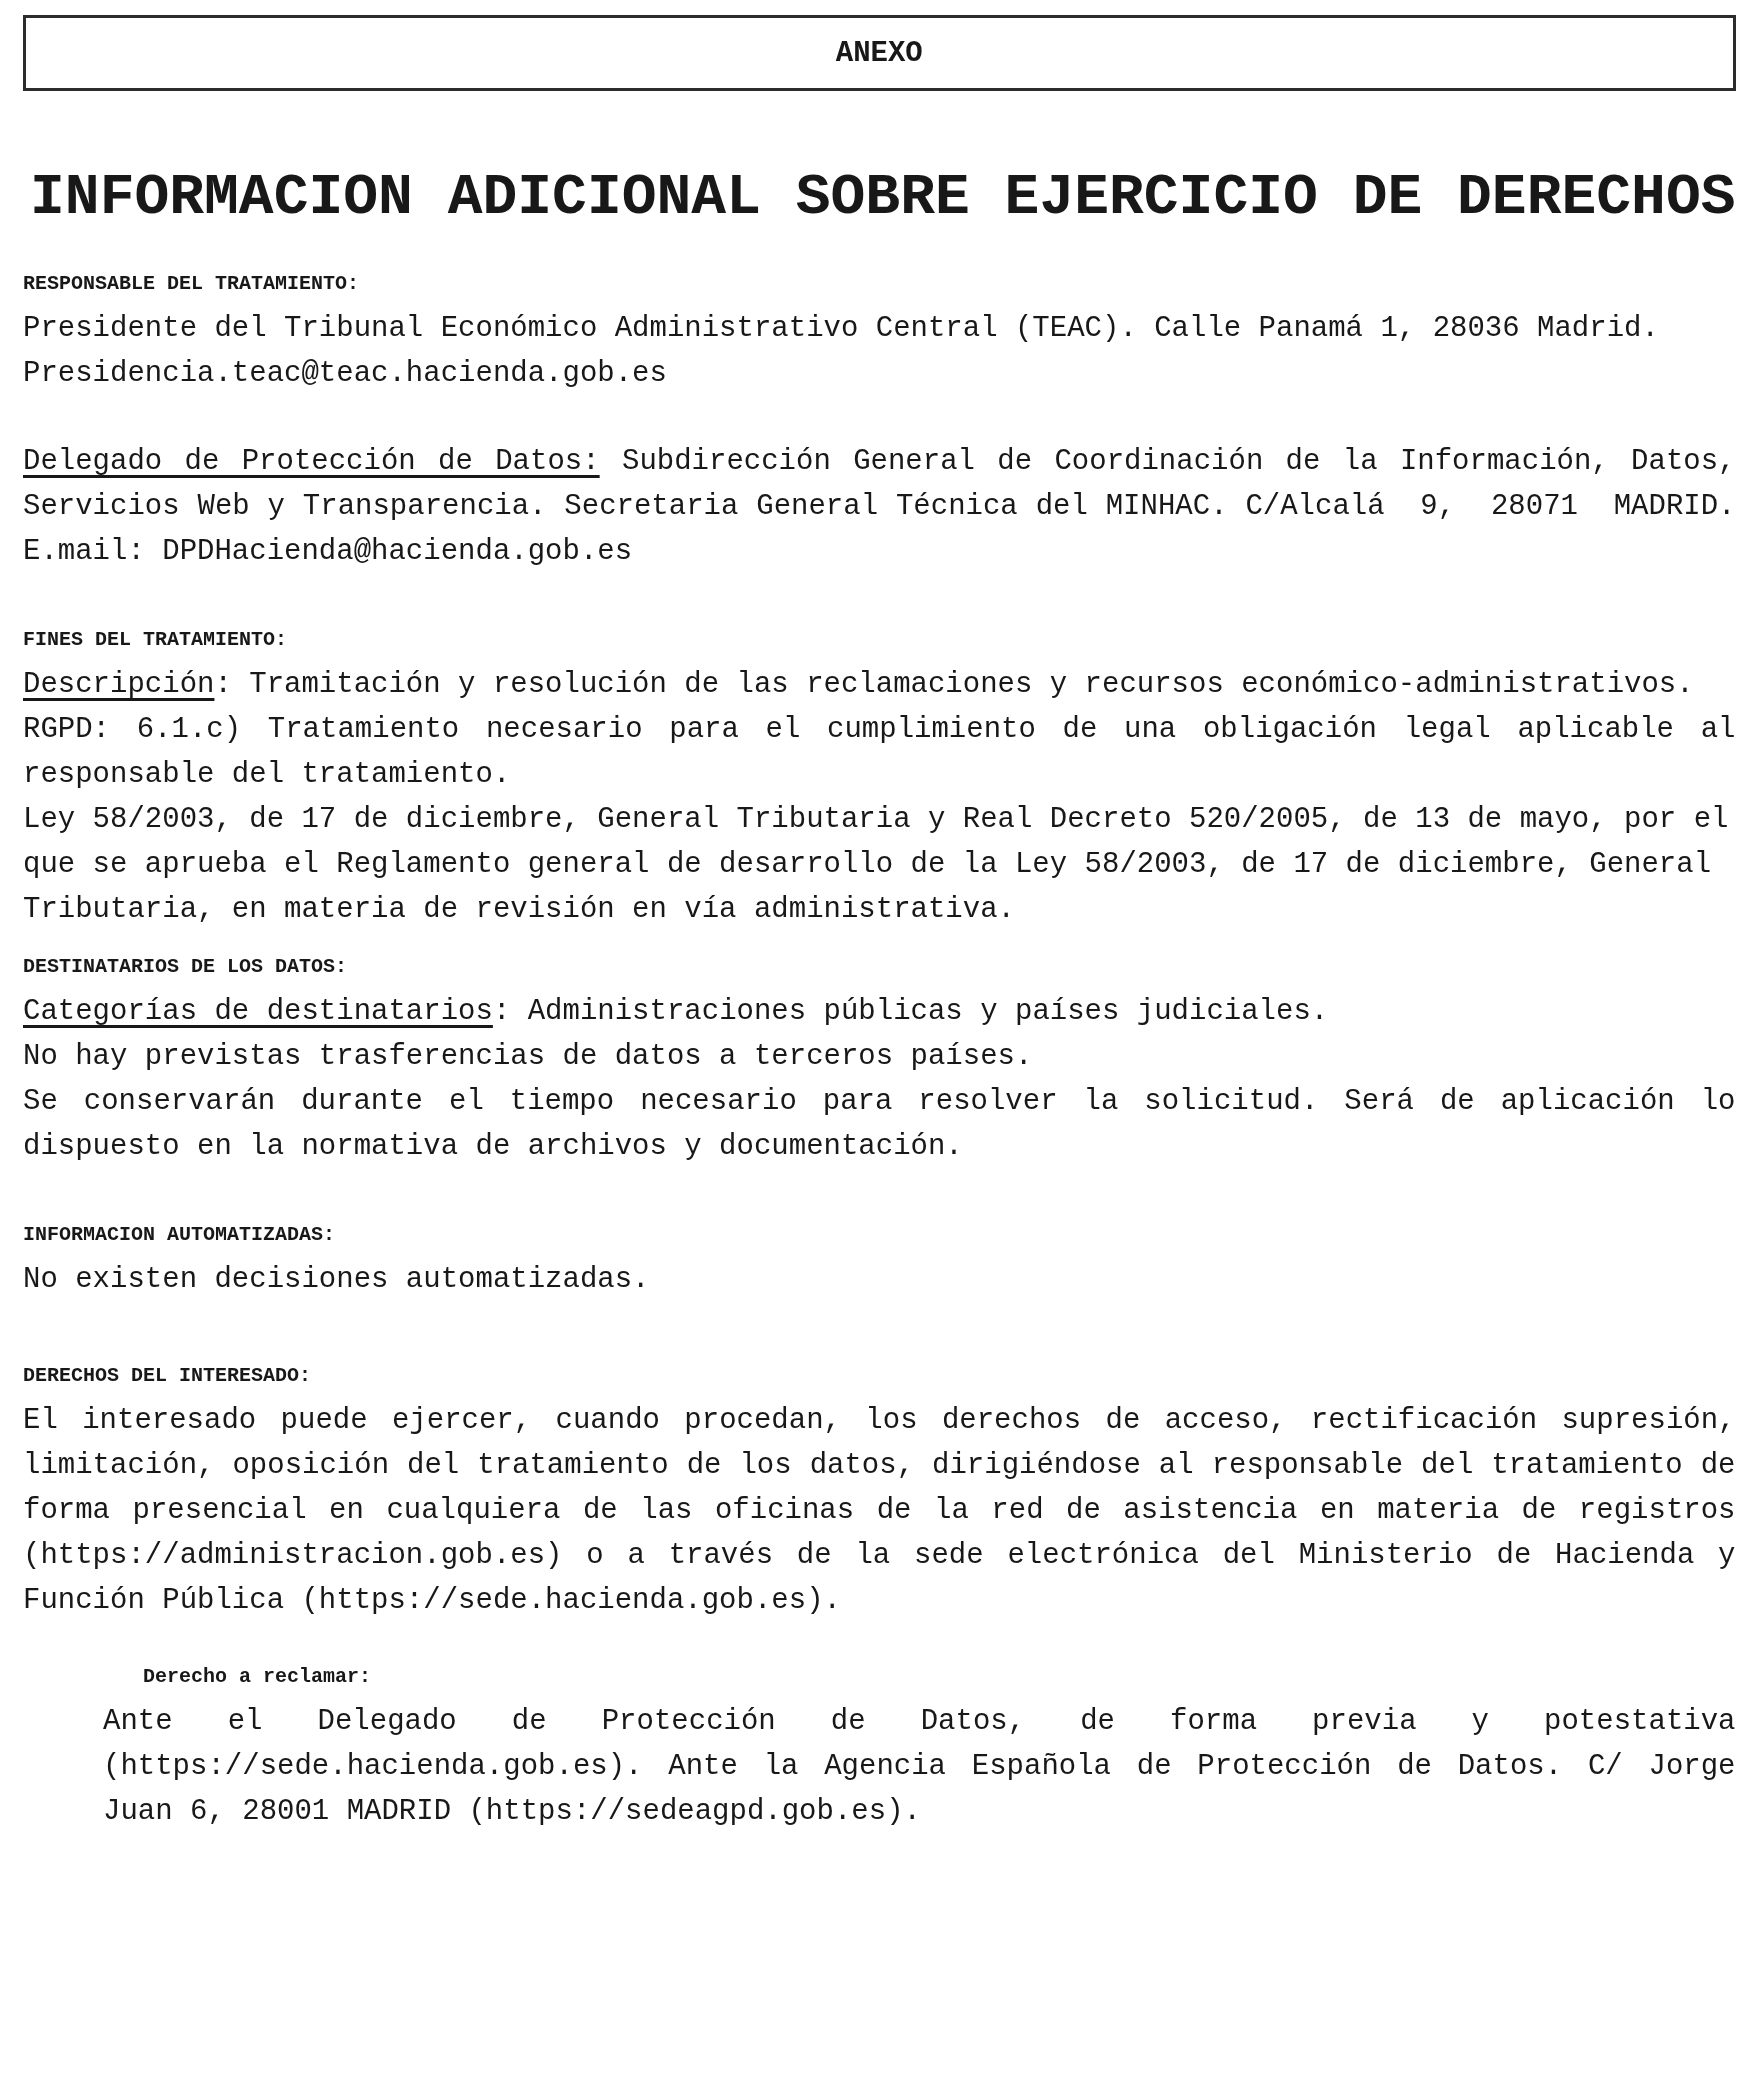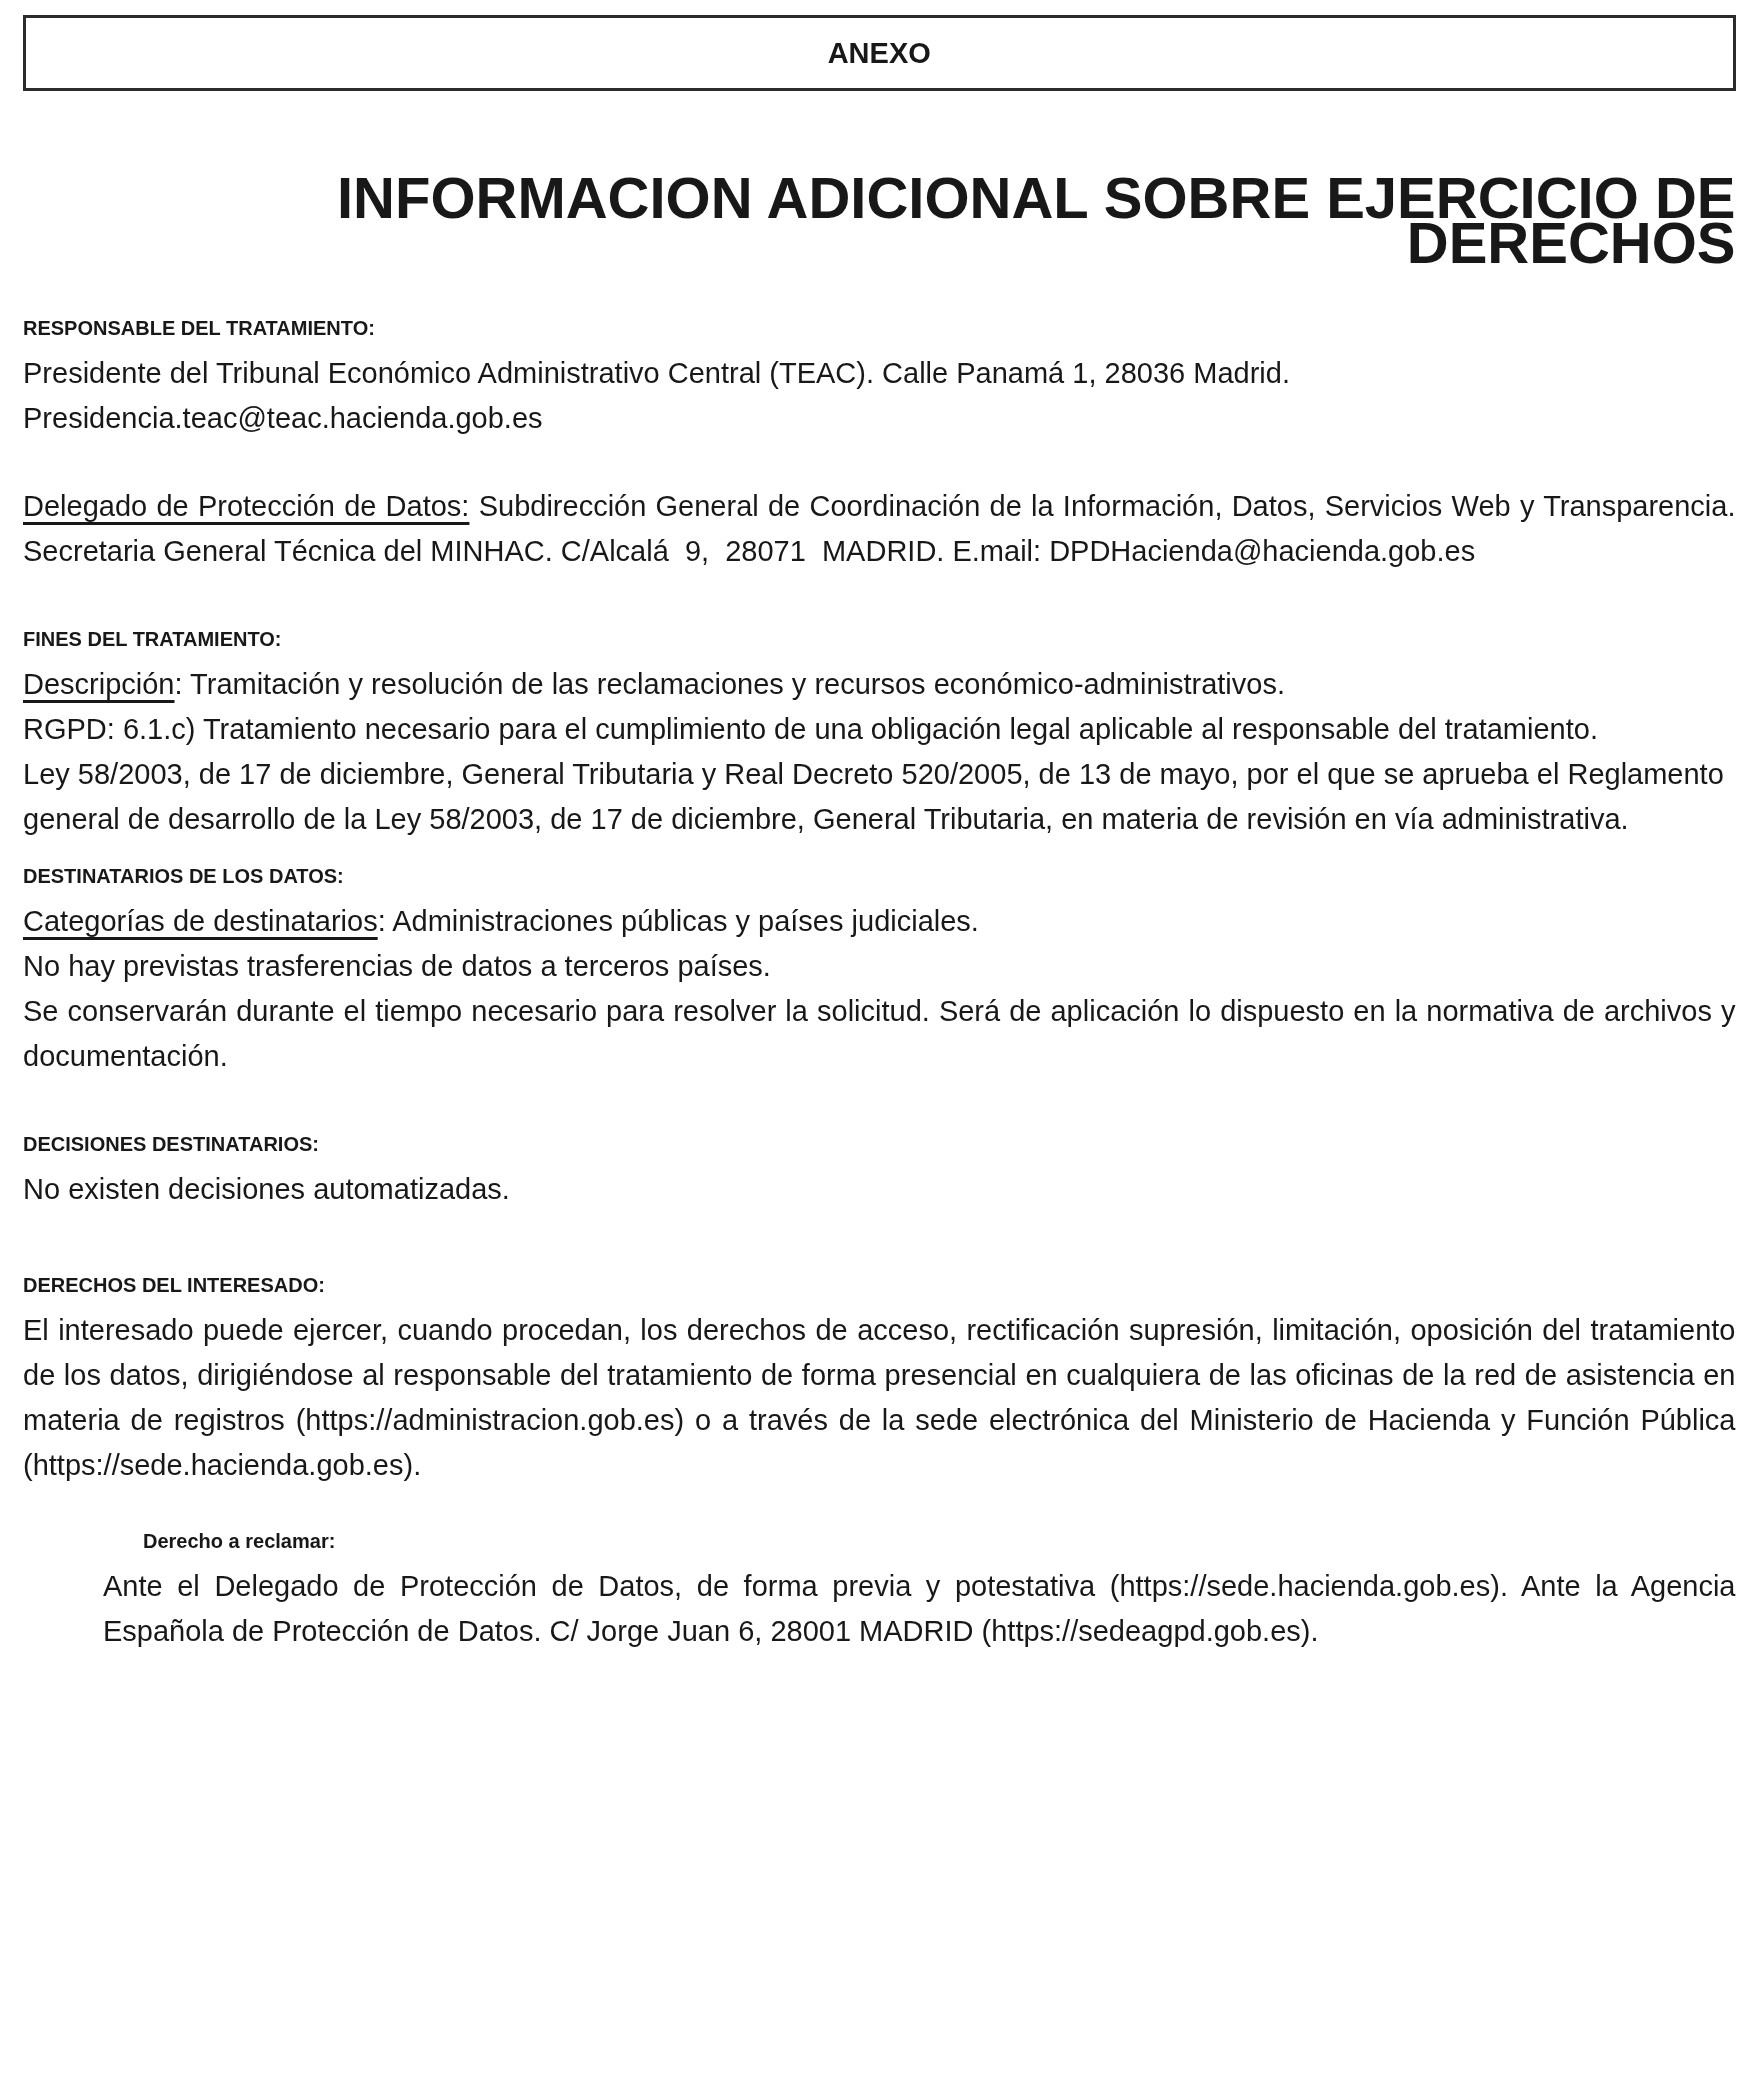--- a/index.html
+++ b/index.html
@@ -4,21 +4,21 @@
 <title>ANEXO</title>
 <style>
   html, body { margin: 0; padding: 0; background: #ffffff; }
   .page {
     position: relative;
     width: 1757px;
     min-height: 2086px;
     box-sizing: border-box;
     background: #ffffff;
     padding: 15px 21.5px 41px 23px;
-    font-family: Liberation Sans, sans-serif;
+    font-family: Liberation Mono, monospace;
     font-size: 29px;
     line-height: 45px;
     color: #181818;
     overflow: hidden;
     border-radius: 24px;
   }
   .anexo-box {
     border: 3.3px solid #2c2c2c;
     height: 76px;
     box-sizing: border-box;
@@ -64,21 +64,21 @@
       <p class="para mt-0 align-left"><span>Presidencia.teac@teac.hacienda.gob.es</span></p>
       <p class="para mt-lg align-justify"><span class="u">Delegado de Protección de Datos:</span><span> Subdirección General de Coordinación de la Información, Datos, Servicios Web y Transparencia. Secretaria General Técnica del MINHAC. C/Alcalá&nbsp; 9,&nbsp; 28071&nbsp; MADRID. E.mail: DPDHacienda@hacienda.gob.es</span></p>
       <h2 class="heading mt-lg"><span>FINES DEL TRATAMIENTO:</span></h2>
       <p class="para mt-0 align-left"><span class="u">Descripción</span><span>: Tramitación y resolución de las reclamaciones y recursos económico-administrativos.</span></p>
       <p class="para mt-0 align-justify"><span>RGPD: 6.1.c) Tratamiento necesario para el cumplimiento de una obligación legal aplicable al responsable del tratamiento.</span></p>
       <p class="para mt-0 align-left"><span>Ley 58/2003, de 17 de diciembre, General Tributaria y Real Decreto 520/2005, de 13 de mayo, por el que se aprueba el Reglamento general de desarrollo de la Ley 58/2003, de 17 de diciembre, General Tributaria, en materia de revisión en vía administrativa.</span></p>
       <h2 class="heading mt-sm"><span>DESTINATARIOS DE LOS DATOS:</span></h2>
       <p class="para mt-0 align-left"><span class="u">Categorías de destinatarios</span><span>: Administraciones públicas y países judiciales.</span></p>
       <p class="para mt-0 align-left"><span>No hay previstas trasferencias de datos a terceros países.</span></p>
       <p class="para mt-0 align-justify"><span>Se conservarán durante el tiempo necesario para resolver la solicitud. Será de aplicación lo dispuesto en la normativa de archivos y documentación.</span></p>
-      <h2 class="heading mt-lg"><span>DECISIONES DESTINATARIOS:</span></h2>
+      <h2 class="heading mt-lg"><span>INFORMACION AUTOMATIZADAS:</span></h2>
       <p class="para mt-0 align-left"><span>No existen decisiones automatizadas.</span></p>
       <h2 class="heading mt-xl"><span>DERECHOS DEL INTERESADO:</span></h2>
       <p class="para mt-0 align-justify"><span>El interesado puede ejercer, cuando procedan, los derechos de acceso, rectificación supresión, limitación, oposición del tratamiento de los datos, dirigiéndose al responsable del tratamiento de forma presencial en cualquiera de las oficinas de la red de asistencia en materia de registros (https://administracion.gob.es) o a través de la sede electrónica del Ministerio de Hacienda y Función Pública (https://sede.hacienda.gob.es).</span></p>
       <h2 class="heading mt-md indent-heading"><span>Derecho a reclamar:</span></h2>
       <p class="para mt-0 align-justify indent-body"><span>Ante el Delegado de Protección de Datos, de forma previa y potestativa (https://sede.hacienda.gob.es). Ante la Agencia Española de Protección de Datos. C/ Jorge Juan 6, 28001 MADRID (https://sedeagpd.gob.es).</span></p>
     </div>
 </div>
 
 
 </body></html>

